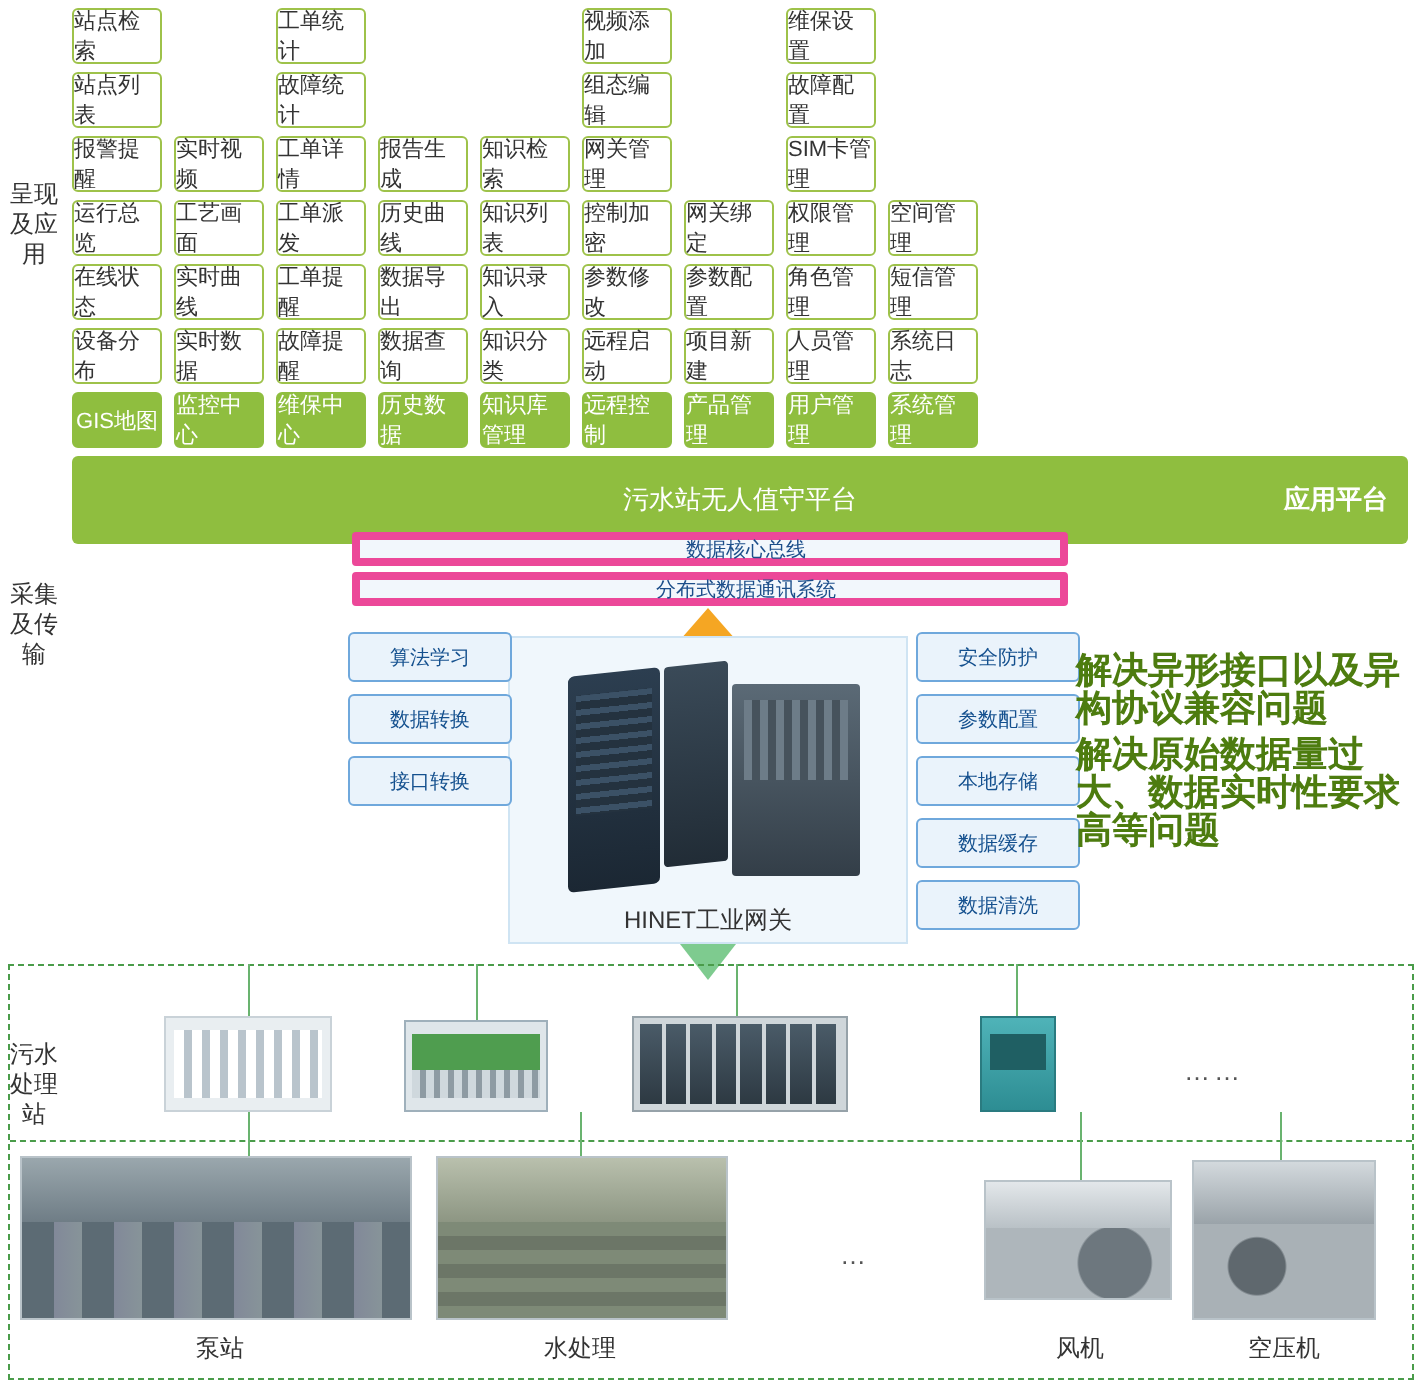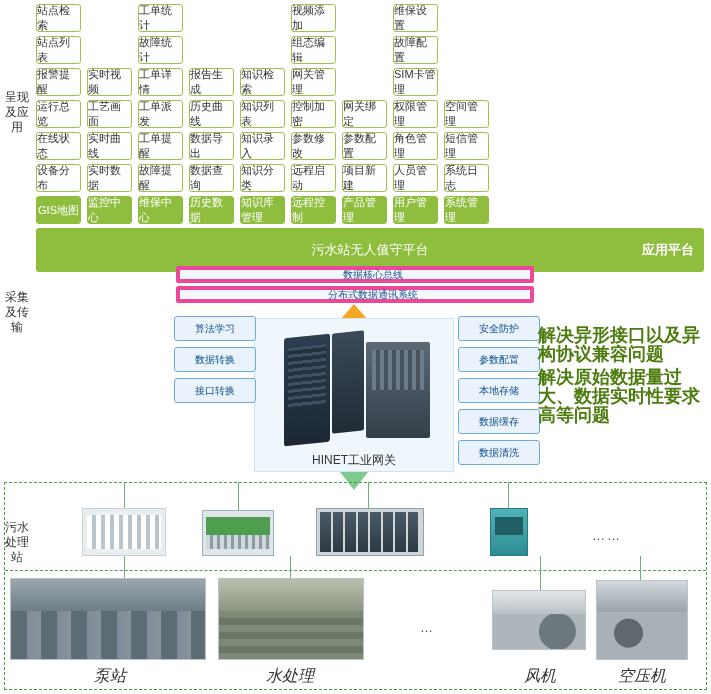--- a/index.html
+++ b/index.html
@@ -147,21 +147,21 @@
   .teal:after{
     content:"";position:absolute;left:4px;top:8px;right:4px;height:18px;background:#1f5f63;
   }
   .dots{position:absolute;color:#555;font-size:13px;letter-spacing:2px;}
   .photo{
     position:absolute;border:1px solid #b9c3c9;box-sizing:border-box;overflow:hidden;
   }
   .photo .sky{position:absolute;left:0;right:0;top:0;height:40%;}
   .photo .ground{position:absolute;left:0;right:0;bottom:0;height:60%;}
   .caption{
-    position:absolute;text-align:center;font-size:16px;color:#333;font-style:italic;
+    position:absolute;text-align:center;font-size:12px;color:#333;
   }
 </style>
 </head>
 <body>
 
 <div class="layer-label" style="top:90px;">
   <span>呈现及应用</span>
 </div>
 <div class="layer-label" style="top:290px;">
   <span>采集及传输</span>

